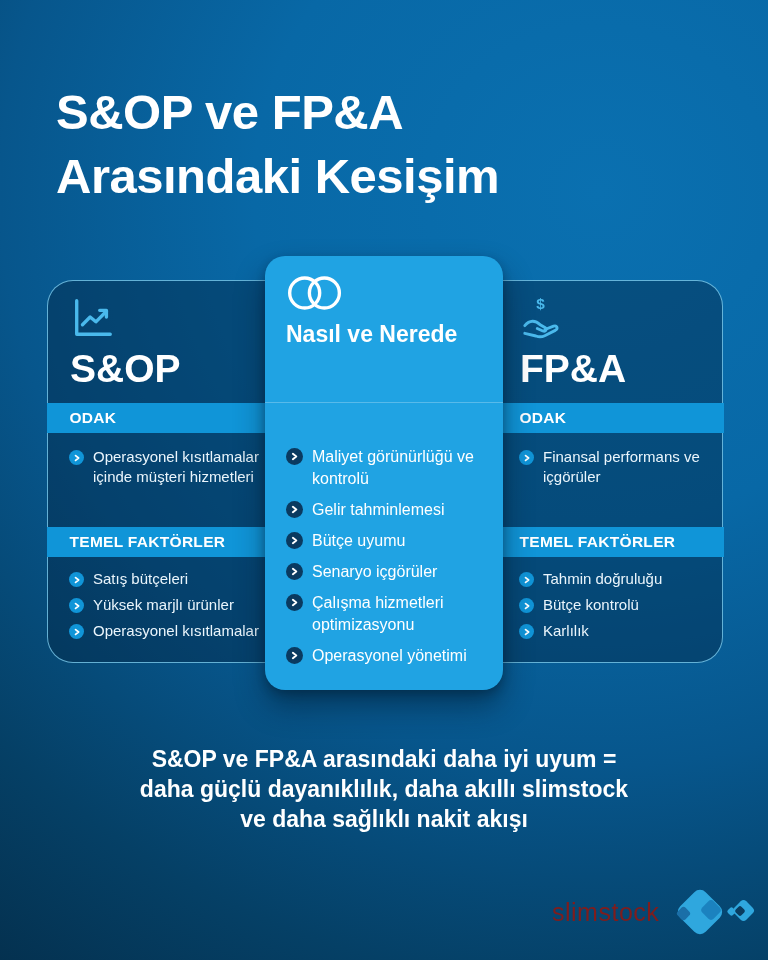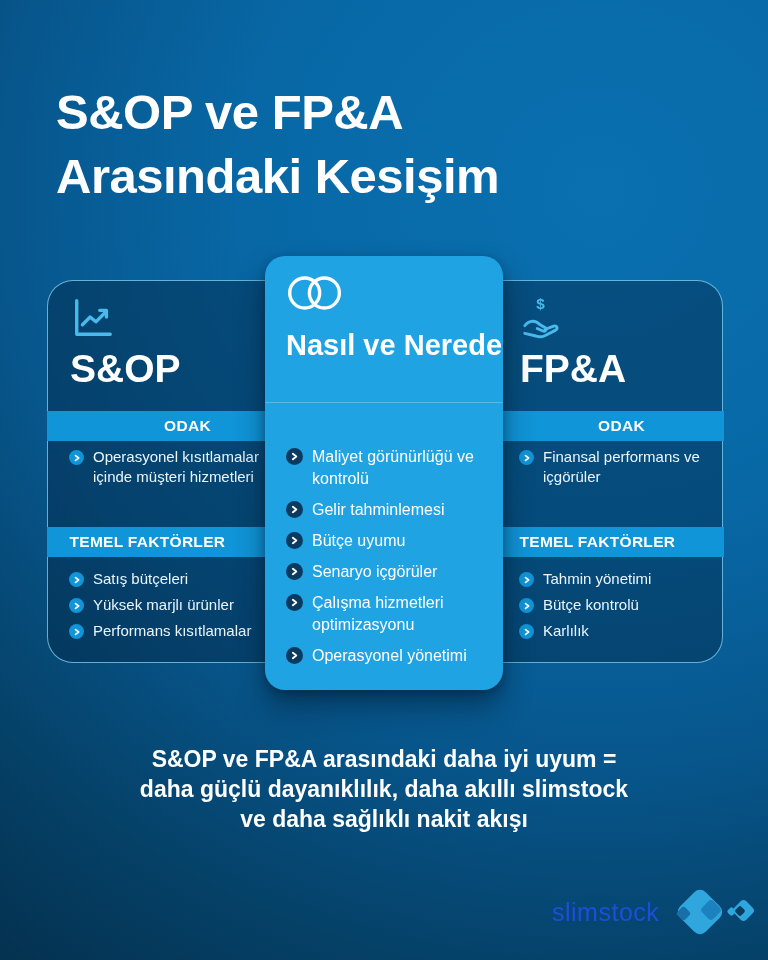--- a/index.html
+++ b/index.html
@@ -22,45 +22,45 @@
   .side-card.left{left:47px;width:258px;}
   .side-card.right{left:463px;width:260px;}
   .col-icon{position:absolute;left:22px;top:14px;width:46px;height:46px;}
   .col-title{position:absolute;left:22px;top:66px;font-size:39px;font-weight:700;}
   .band{
     position:absolute;left:-1.5px;right:-1.5px;height:30px;
     background:#1095d8;display:flex;align-items:center;
     padding-left:23px;box-sizing:border-box;
     font-size:15.5px;font-weight:700;letter-spacing:0.3px;color:#fff;
   }
-  .band.focus{top:130px;justify-content:center;}
+  .band.focus{top:122px;}
   .band.factors{top:246px;}
   .list{position:absolute;left:21px;right:10px;display:flex;flex-direction:column;gap:6px;}
   .list.focus-list{top:166px;}
   .list.factor-list{top:288px;}
   .li{display:flex;align-items:flex-start;gap:9px;}
   .bullet{
     flex:0 0 15px;width:15px;height:15px;border-radius:50%;
     background:#1095d8;display:flex;align-items:center;justify-content:center;margin-top:3px;
   }
   .li .txt{font-size:15px;line-height:20px;color:#eaf5fc;}
   .center-card{
     position:absolute;left:265px;top:256px;width:238px;height:434px;
     background:#20a3e3;border-radius:20px;z-index:2;
     box-shadow:0 16px 30px rgba(2,20,36,0.45), 0 4px 10px rgba(2,20,36,0.3);
   }
   .center-icon{position:absolute;left:20px;top:18px;}
-  .center-title{position:absolute;left:21px;top:74px;font-size:29px;font-weight:700;line-height:30px;}
+  .center-title{position:absolute;left:21px;top:63px;font-size:23px;font-weight:700;line-height:30px;}
   .center-divider{position:absolute;left:0;right:0;top:146px;height:1px;background:rgba(255,255,255,0.25);}
   .center-list{position:absolute;left:21px;right:12px;top:190px;display:flex;flex-direction:column;gap:9px;}
   .center-list .bullet{background:#0a3a60;flex-basis:17px;width:17px;height:17px;margin-top:2px;}
   .center-list .txt{font-size:16px;line-height:22px;font-weight:500;color:#fff;}
   .summary{position:absolute;left:0;top:744px;width:768px;text-align:center;font-weight:700;font-size:23px;line-height:30px;}
   .logo{position:absolute;left:552px;top:884px;width:190px;height:56px;}
-  .logo-text{position:absolute;left:0;top:14px;font-size:25px;font-weight:400;letter-spacing:0.5px;color:#1d4ed8;}
+  .logo-text{position:absolute;left:0;top:14px;font-size:25px;font-weight:400;letter-spacing:0.5px;color:#7f1d1d;}
   .mark{position:absolute;left:112px;top:0;width:96px;height:56px;}
   .d{position:absolute;transform:rotate(45deg);}
   .d-big{left:18px;top:10px;width:36px;height:36px;border-radius:8px;background:#2fa7de;z-index:1;}
   .d-small-left{left:14px;top:24px;width:11px;height:11px;border-radius:3px;background:#1b6fa8;z-index:2;}
   .d-mid{left:39px;top:18px;width:16px;height:16px;border-radius:4px;background:#1b82bf;z-index:3;}
   .d-tiny{left:64px;top:24px;width:7px;height:7px;border-radius:2px;background:#2fa7de;}
   .d-right{left:71px;top:18px;width:17px;height:17px;border-radius:4px;background:#2fa7de;}
   .d-right-inner{left:72px;top:23px;width:8px;height:8px;border-radius:2px;background:#0a3c5f;z-index:4;}
 </style>
 </head>
@@ -116,21 +116,21 @@
             </svg>
         </span>
         <span class="txt">Yüksek marjlı ürünler</span>
       </div>
       <div class="li">
         <span class="bullet">
           <svg width="8" height="8" viewBox="0 0 10 10">
               <path d="M3.2 2 L7 5 L3.2 8" stroke="#fff" stroke-width="2.2" fill="none" stroke-linecap="round" stroke-linejoin="round"></path>
             </svg>
         </span>
-        <span class="txt">Performans kısıtlamalar</span>
+        <span class="txt">Operasyonel kısıtlamalar</span>
       </div>
     </div>
   </div>
 
   <div class="side-card right">
     <span class="col-icon" style="left:56px;">
       <svg width="46" height="46" viewBox="0 0 48 46" fill="none">
         <text x="17" y="14" font-size="16" font-weight="bold" fill="#4ab9ec" font-family="Liberation Sans, sans-serif">$</text>
         <path d="M5 31 c5 -6 11 -6 16 -1 l5 3 c2.5 1.6 0.8 4.8 -2.2 3.6 L18 34" stroke="#4ab9ec" stroke-width="3" stroke-linecap="round" stroke-linejoin="round"></path>
         <path d="M26 35 l9 -3.5 c3.5 -1.2 5.2 2.3 1.8 4.4 l-11 5.6 c-3 1.4 -6.2 1.4 -9.2 0.3 L5 39" stroke="#4ab9ec" stroke-width="3" stroke-linecap="round" stroke-linejoin="round"></path>
@@ -155,21 +155,21 @@
     <div class="band factors" style="padding-left:57px;">
       <span>TEMEL FAKTÖRLER</span>
     </div>
     <div class="list factor-list" style="left:55px;">
       <div class="li">
         <span class="bullet">
           <svg width="8" height="8" viewBox="0 0 10 10">
               <path d="M3.2 2 L7 5 L3.2 8" stroke="#fff" stroke-width="2.2" fill="none" stroke-linecap="round" stroke-linejoin="round"></path>
             </svg>
         </span>
-        <span class="txt">Tahmin yönetimi</span>
+        <span class="txt">Tahmin doğruluğu</span>
       </div>
       <div class="li">
         <span class="bullet">
           <svg width="8" height="8" viewBox="0 0 10 10">
               <path d="M3.2 2 L7 5 L3.2 8" stroke="#fff" stroke-width="2.2" fill="none" stroke-linecap="round" stroke-linejoin="round"></path>
             </svg>
         </span>
         <span class="txt">Bütçe kontrolü</span>
       </div>
       <div class="li">

